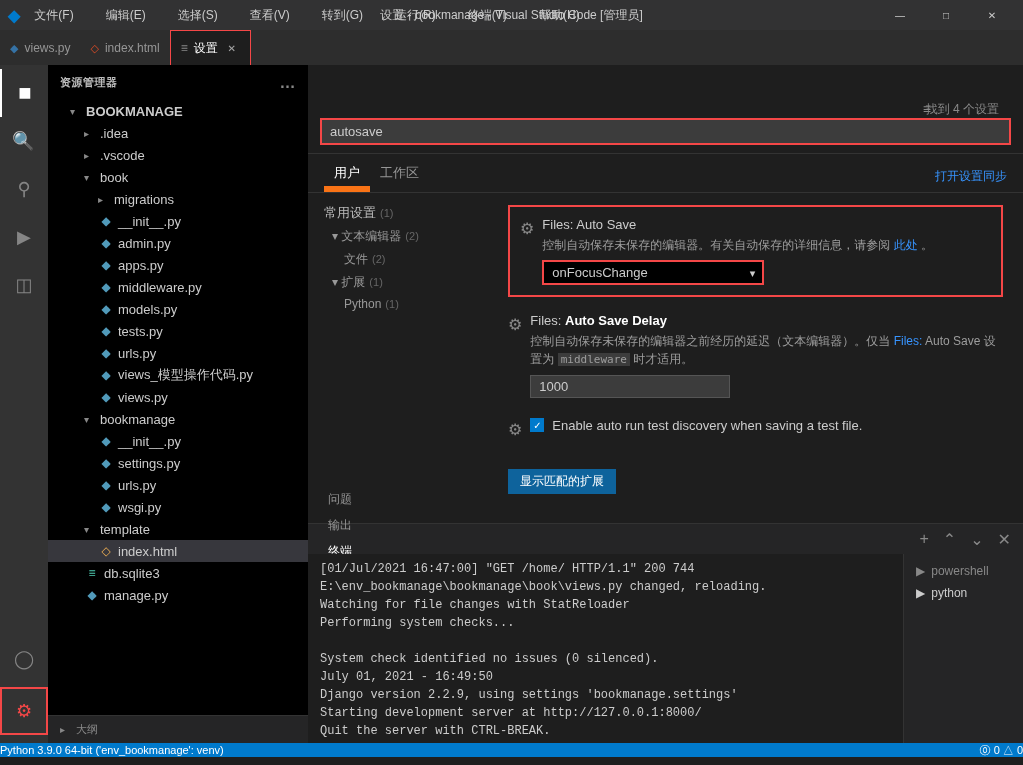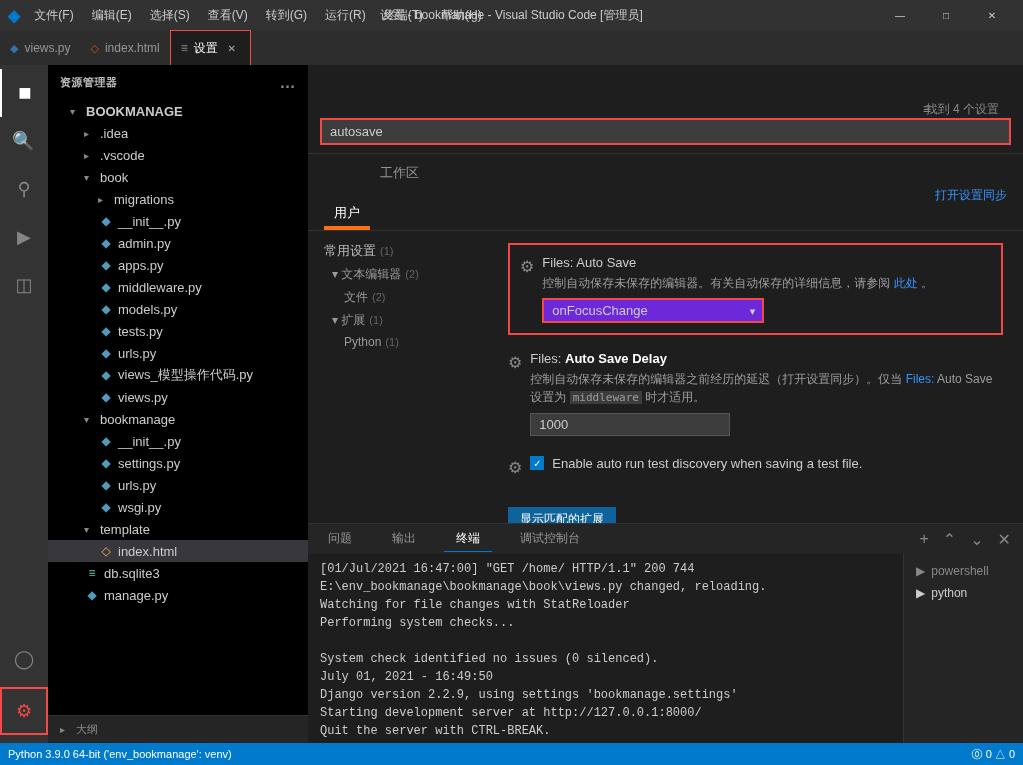--- a/index.html
+++ b/index.html
@@ -28,21 +28,21 @@
       align-items: center;
       gap: 6px;
     }
     .title-bar-logo {
       color: #007acc;
       font-size: 16px;
       font-weight: bold;
     }
     .title-bar-menu {
       display: flex;
-      gap: 2px;
+      gap: 16px;
     }
     .title-bar-menu span {
       padding: 2px 8px;
       font-size: 12px;
       color: #cccccc;
       cursor: pointer;
     }
     .title-bar-title {
       position: absolute;
       left: 50%;
@@ -241,22 +241,21 @@
     }
     .settings-tab {
       padding: 4px 10px;
       font-size: 13px;
       color: #969696;
       cursor: pointer;
       border-bottom: 2px solid transparent;
     }
     .settings-tab.active {
       color: #ffffff;
-      border-bottom: 4px solid #f97316;
-      margin-top: 40px;
+      border-bottom: 6px solid #f97316;
     }
     .settings-sync-btn {
       font-size: 12px;
       color: #3794ff;
       cursor: pointer;
       background: none;
       border: none;
     }
     .settings-left-panel {
       width: 180px;
@@ -291,21 +290,21 @@
     }
     .setting-label strong { color: #ffffff; font-weight: 600; }
     .setting-desc {
       font-size: 12px;
       color: #9d9d9d;
       margin-bottom: 6px;
       line-height: 1.5;
     }
     .setting-link { color: #3794ff; cursor: pointer; }
     .setting-select {
-      background: #6d28d9;
+      background: #000000;
       border: 1px solid #f44747;
       color: #cccccc;
       padding: 3px 24px 3px 8px;
       font-size: 13px;
       outline: none;
       width: 220px;
       appearance: none;
       cursor: pointer;
       position: relative;
     }
@@ -379,21 +378,22 @@
     .terminal-tabs-bar {
       height: 30px;
       background: #252526;
       display: flex;
       align-items: center;
       justify-content: space-between;
       padding: 0 8px;
     }
     .terminal-tabs {
       display: flex;
-      gap: 16px;
+      gap: 0;
+      flex-direction: column;
     }
     .terminal-tab {
       padding: 4px 12px;
       font-size: 12px;
       color: #969696;
       cursor: pointer;
       border-bottom: 1px solid transparent;
     }
     .terminal-tab.active {
       color: #ffffff;
@@ -437,26 +437,26 @@
       gap: 6px;
       padding: 4px 12px;
       font-size: 12px;
       color: #888;
       cursor: pointer;
     }
     .terminal-side-item.active { color: #cccccc; }
 
     
     .status-bar {
-      height: 22px;
+      height: 14px;
       background: #007acc;
       display: flex;
       align-items: center;
       justify-content: space-between;
-      padding: 0 8px;
+      padding: 0 0;
       font-size: 11px;
       color: #ffffff;
     }
     .status-left { display: flex; align-items: center; gap: 10px; }
     .status-right { display: flex; align-items: center; gap: 10px; }
     .status-item { cursor: pointer; white-space: nowrap; }
 
     
     .red-outline {
       border: 2px solid #f44747 !important;
@@ -714,21 +714,21 @@
 
           
           <div class="setting-item">
             <div style="display:flex;align-items:flex-start;gap:8px;">
               <span style="font-size:16px;color:#888;margin-top:2px;cursor:pointer;">⚙</span>
               <div style="flex:1;">
                 <div class="setting-label">
                   Files: <strong>Auto Save Delay</strong>
                 </div>
                 <div class="setting-desc">
-                  <span>控制自动保存未保存的编辑器之前经历的延迟（打开设置同步）。仅当 </span>
+                  <span>控制自动保存未保存的编辑器之前经历的延迟（文本编辑器）。仅当 </span>
                   <span class="setting-link">Files:</span>
                   <span> Auto Save 设置为</span>
                   <code style="background:#3c3c3c;padding:0 3px;font-size:11px;">middleware</code>
                   <span>时才适用。</span>
                 </div>
                 <input class="setting-input" type="text" value="1000" style="">
               </div>
             </div>
           </div>
 

